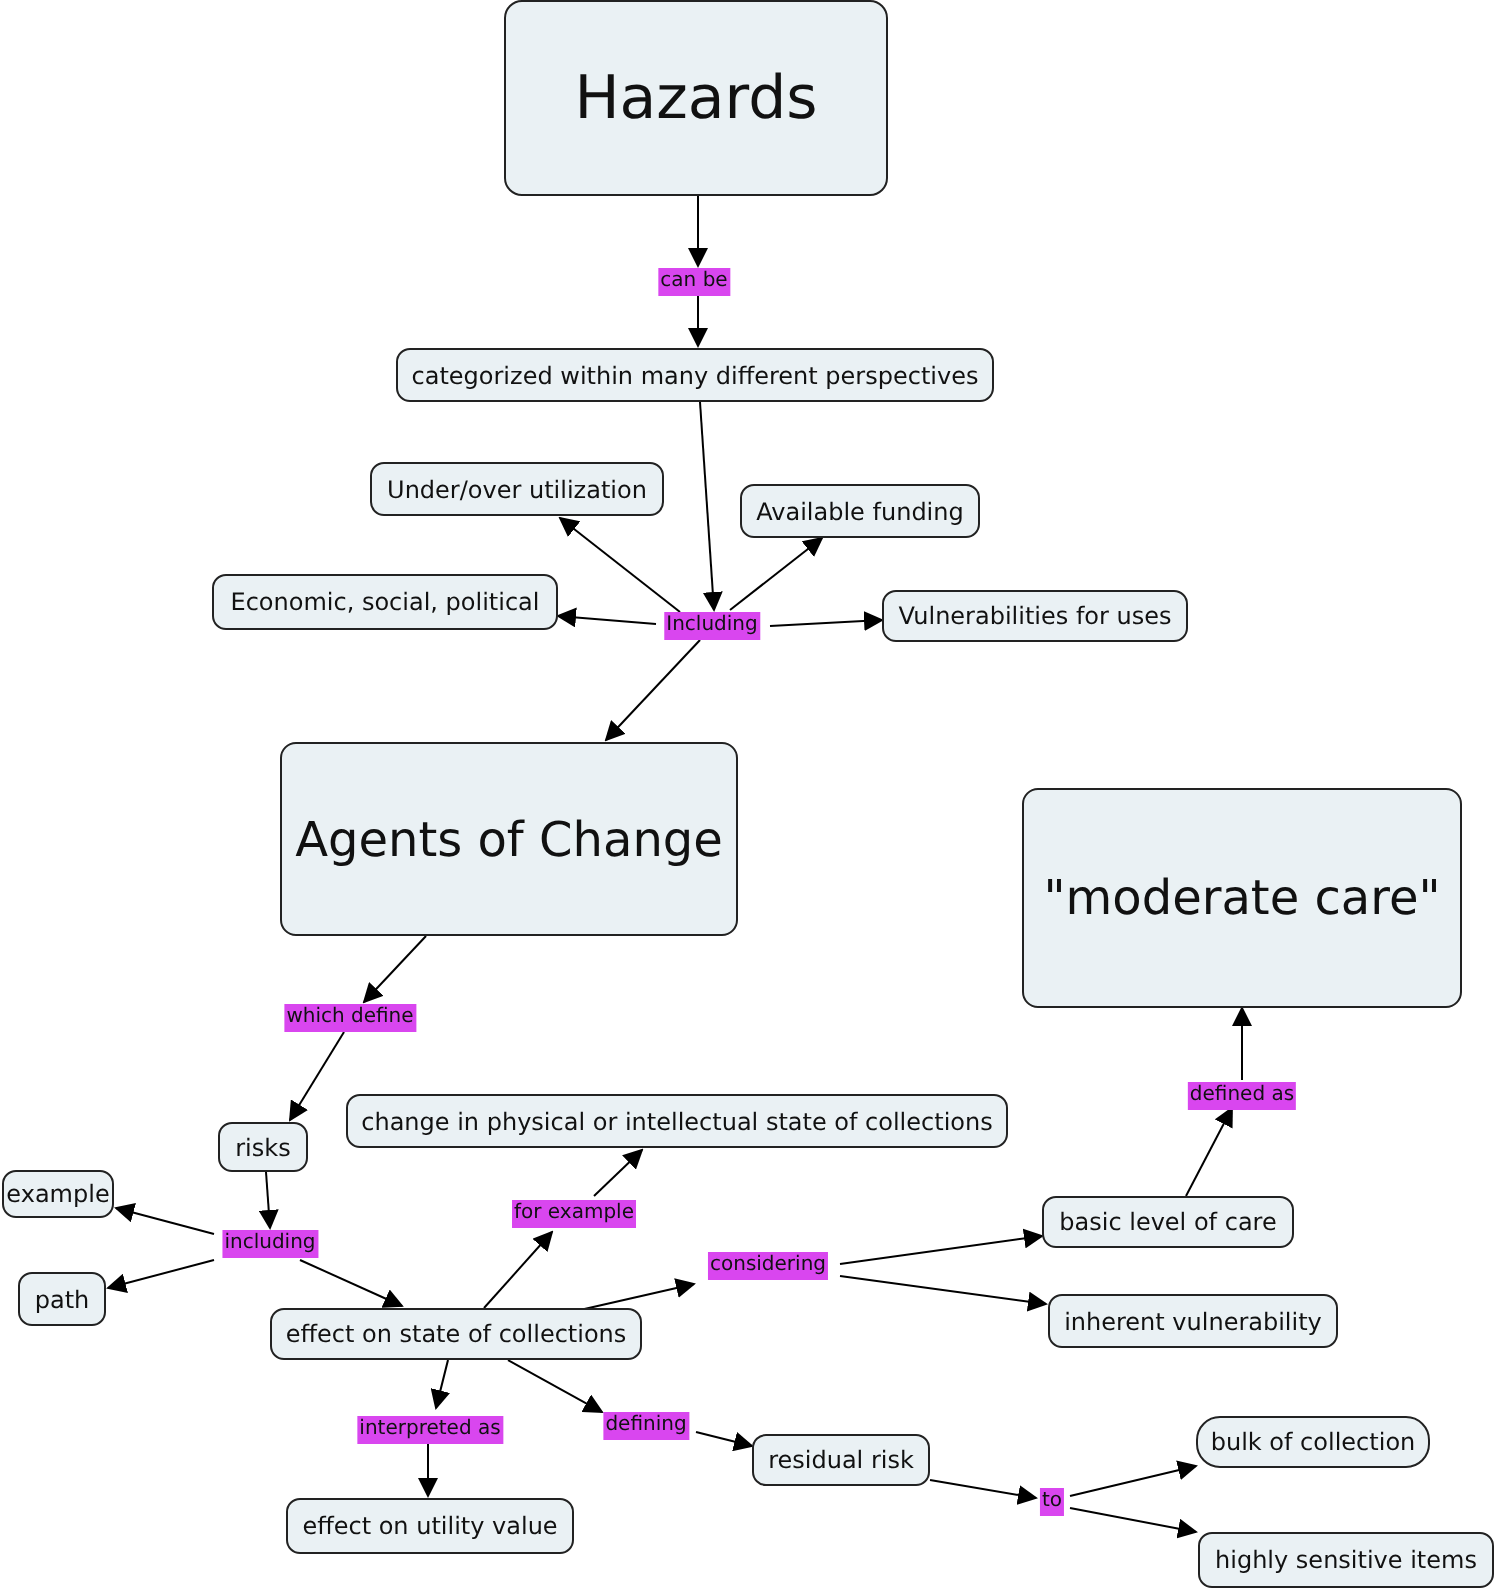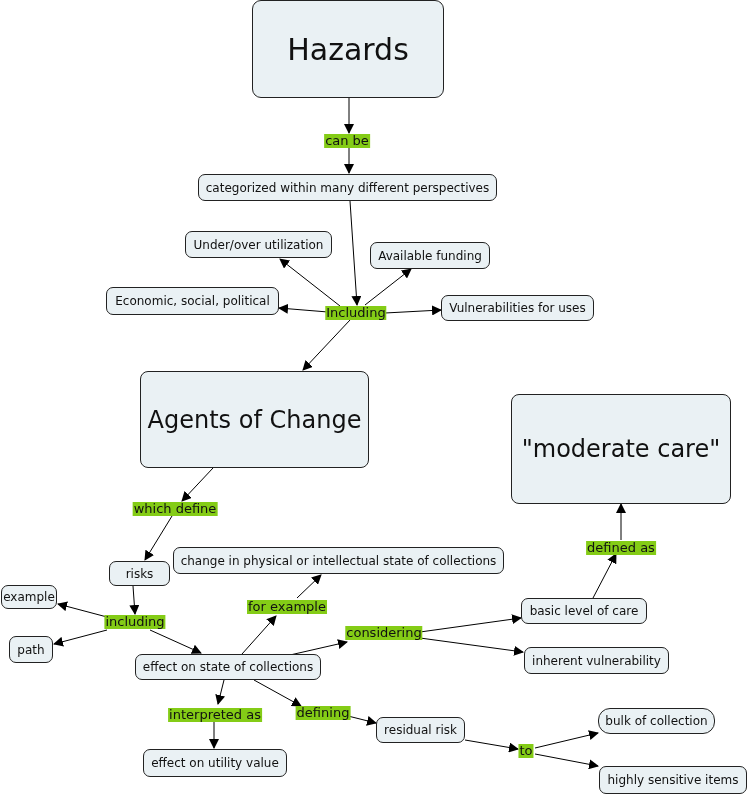--- a/index.html
+++ b/index.html
@@ -5,21 +5,21 @@
   html, body { margin:0; padding:0; background:#ffffff; }
   body { width:748px; height:796px; position:relative; overflow:hidden;
          font-family:"DejaVu Sans", sans-serif; color:#111; }
   svg.edges { position:absolute; left:0; top:0; width:748px; height:796px; }
   .node { position:absolute; box-sizing:border-box; background:#eaf1f4;
           border:1px solid #222; border-radius:7px; display:flex;
           align-items:center; justify-content:center; text-align:center;
           white-space:nowrap; font-size:12px; }
   .node.big { font-size:30px; border-radius:9px; }
   .node.med { font-size:24px; border-radius:8px; }
-  .lbl { position:absolute; background:#84cc16; font-size:13px;
+  .lbl { position:absolute; background:#d946ef; font-size:10px;
          white-space:nowrap; line-height:14px; padding:0 1px;
          transform:translate(-50%,-50%);text-align:right; }
 </style>
 </head>
 <body>
 
 <svg class="edges">
   <defs>
     <marker id="ah" viewBox="0 0 10 10" refX="9" refY="5" markerWidth="10" markerHeight="10" markerUnits="userSpaceOnUse" orient="auto">
       <path d="M0,0 L10,5 L0,10 z" fill="#000"></path>
@@ -85,21 +85,21 @@
   </div>
 <div class="node" style="left:441px;top:295px;width:153px;height:26px;">
     <span>Vulnerabilities for uses</span>
   </div>
 <div class="node med" style="left:140px;top:371px;width:229px;height:97px;">
     <span>Agents of Change</span>
   </div>
 <div class="node med" style="left:511px;top:394px;width:220px;height:110px;">
     <span>"moderate care"</span>
   </div>
-<div class="node" style="left:109px;top:561px;width:61px;height:25px;">
+<div class="node" style="left:109px;top:561px;width:45px;height:25px;">
     <span>risks</span>
   </div>
 <div class="node" style="left:173px;top:547px;width:331px;height:27px;">
     <span>change in physical or intellectual state of collections</span>
   </div>
 <div class="node" style="left:1px;top:585px;width:56px;height:24px;">
     <span>example</span>
   </div>
 <div class="node" style="left:9px;top:636px;width:44px;height:27px;justify-content:center;">
     <span>path</span>

